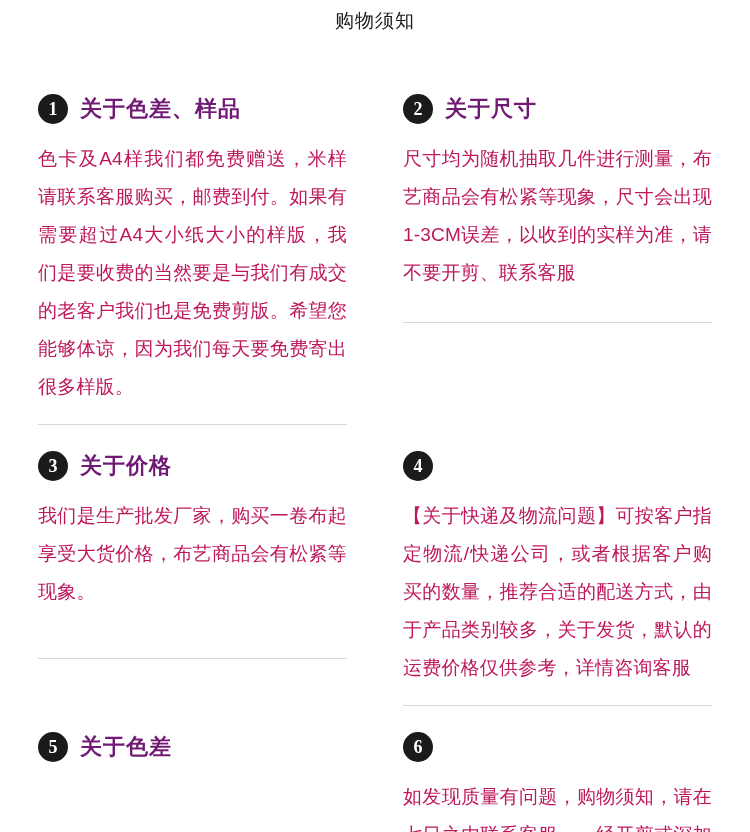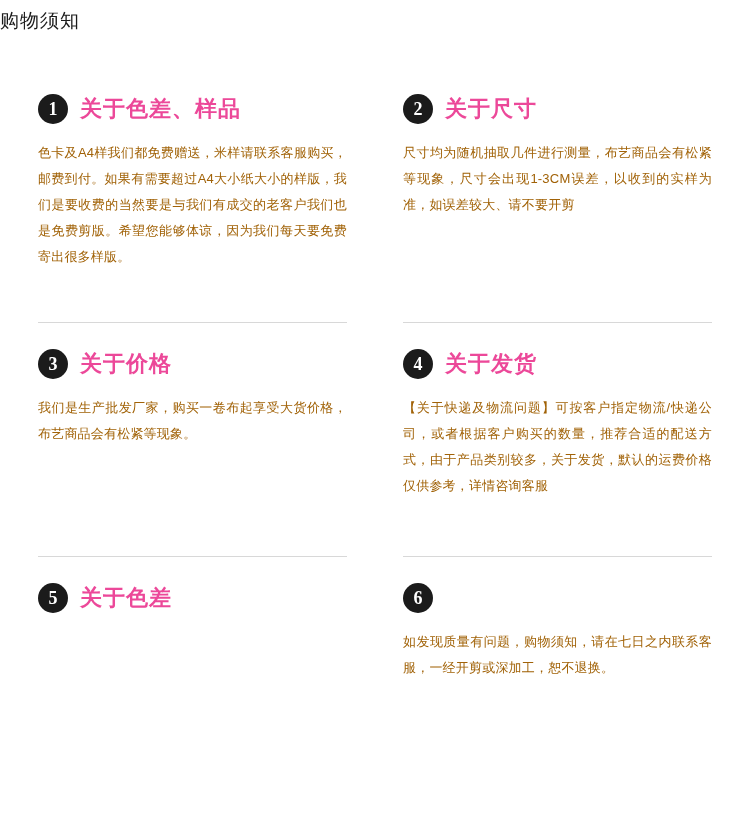--- a/index.html
+++ b/index.html
@@ -14,20 +14,21 @@
     color: #111111;
     overflow: hidden;
   }
   .page {
     width: 750px;
     height: 832px;
     position: relative;
     box-sizing: border-box;
   }
   .page-title {
+    text-align: center;
     font-size: 19px;
     font-weight: 400;
     letter-spacing: 1px;
     color: #1a1a1a;
     padding-top: 8px;
     padding-bottom: 4px;
     font-family: "Liberation Serif", serif;
   }
   .grid {
     display: grid;
@@ -73,29 +74,29 @@
     align-items: center;
     justify-content: center;
     font-size: 18px;
     font-weight: 700;
     line-height: 1;
     font-family: "Liberation Serif", serif;
   }
   .htext {
     font-size: 22px;
     font-weight: 700;
-    color: #ec4899;
+    color: #701a75;
     letter-spacing: 1px;
     font-family: "Liberation Serif", serif;
     white-space: nowrap;
   }
   .body-text {
-    font-size: 13px;
+    font-size: 19px;
     line-height: 2.0;
-    color: #a16207;
+    color: #be185d;
     text-align: justify;
     letter-spacing: 0.2px;
   }
   
   .row1 .head { padding-top: 30px; }
   .row1 .cell-inner { min-height: 240px; }
   .row2 .cell-inner { min-height: 215px; }
   .row3 .cell-inner { min-height: 200px; }
 </style>
 </head>
@@ -116,39 +117,38 @@
         <div class="body-text">色卡及A4样我们都免费赠送，米样请联系客服购买，邮费到付。如果有需要超过A4大小纸大小的样版，我们是要收费的当然要是与我们有成交的老客户我们也是免费剪版。希望您能够体谅，因为我们每天要免费寄出很多样版。</div>
       </div>
     </div>
 
     <div class="cell right row1">
       <div class="cell-inner">
         <div class="head">
           <span class="num">2</span>
           <span class="htext">关于尺寸</span>
         </div>
-        <div class="body-text">尺寸均为随机抽取几件进行测量，布艺商品会有松紧等现象，尺寸会出现1-3CM误差，以收到的实样为准，如误差较大、请不要开剪</div>
+        <div class="body-text">尺寸均为随机抽取几件进行测量，布艺商品会有松紧等现象，尺寸会出现1-3CM误差，以收到的实样为准，请不要开剪、联系客服</div>
       </div>
     </div>
 
     <div class="cell left row2">
       <div class="cell-inner">
         <div class="head">
           <span class="num">3</span>
           <span class="htext">关于价格</span>
         </div>
         <div class="body-text">我们是生产批发厂家，购买一卷布起享受大货价格，布艺商品会有松紧等现象。</div>
       </div>
     </div>
 
     <div class="cell right row2">
       <div class="cell-inner">
         <div class="head">
           <span class="num">4</span>
-          <span class="htext">关于发货</span>
         </div>
         <div class="body-text">【关于快递及物流问题】可按客户指定物流/快递公司，或者根据客户购买的数量，推荐合适的配送方式，由于产品类别较多，关于发货，默认的运费价格仅供参考，详情咨询客服</div>
       </div>
     </div>
 
     <div class="cell left row3 no-rule">
       <div class="cell-inner">
         <div class="head">
           <span class="num">5</span>
           <span class="htext">关于色差</span>

